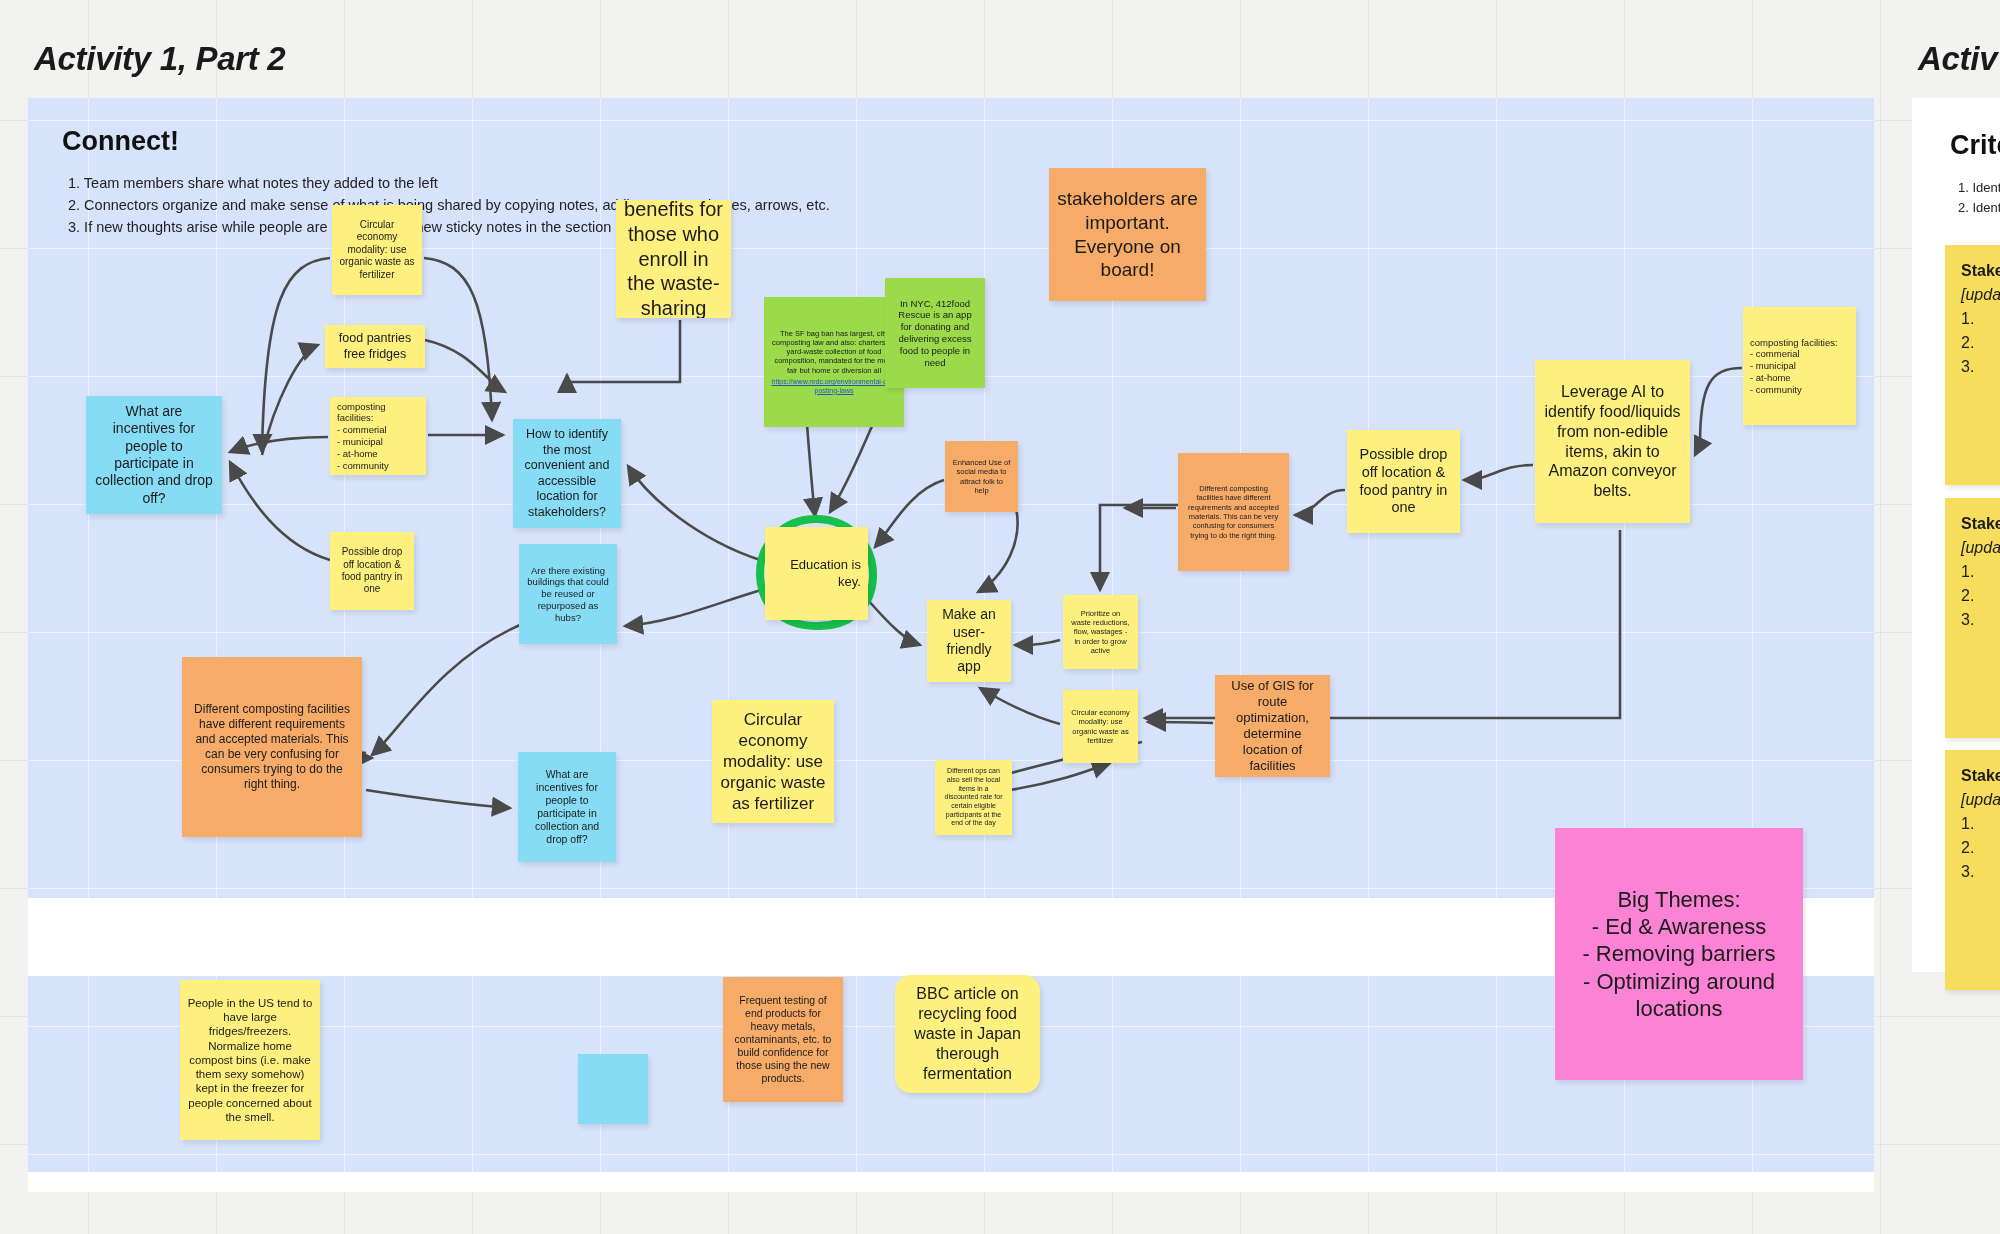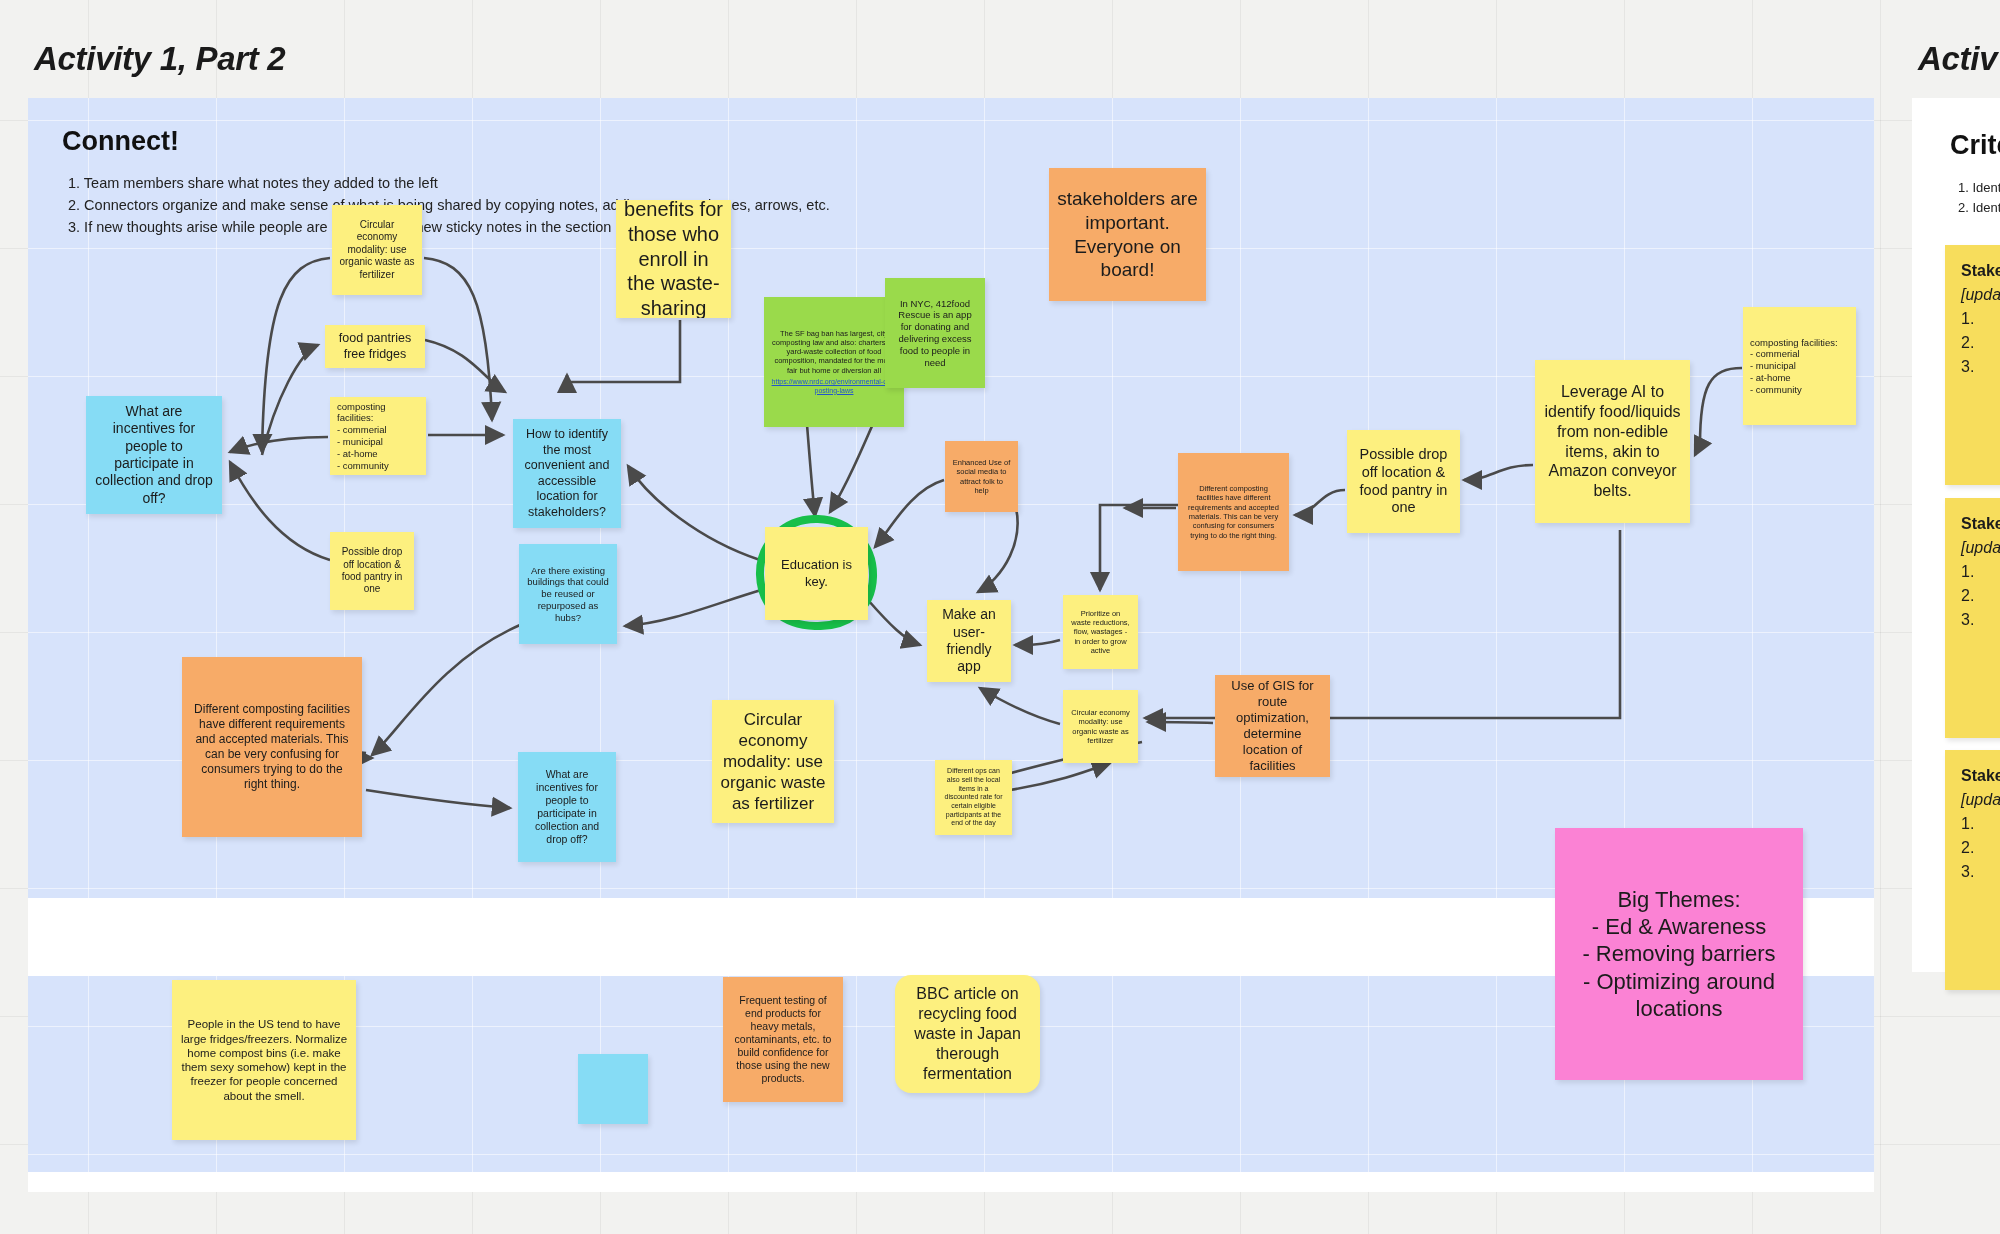--- a/index.html
+++ b/index.html
@@ -249,21 +249,21 @@
     <div class="note yellow left" style="left: 330px; top: 397px; width: 96px; height: 78px; font-size: 9.5px;"><div>composting facilities:
 - commerial
 - municipal
 - at-home
 - community</div></div>
     <div class="note blue" style="left: 513px; top: 384px; width: 108px; height: 109px; font-size: 12.5px; margin-top: 35px;"><div>How to identify the most convenient and accessible location for stakeholders?</div></div>
     <div class="note blue" style="left: 86px; top: 396px; width: 136px; height: 118px; font-size: 14px;"><div>What are incentives for people to participate in collection and drop off?</div></div>
     <div class="note yellow" style="left: 330px; top: 532px; width: 84px; height: 78px; font-size: 10px;"><div>Possible drop off location &amp; food pantry in one</div></div>
     <div class="note green" style="left: 764px; top: 297px; width: 140px; height: 130px; font-size: 7.5px; flex-direction: column;"><div>The SF bag ban has largest, city composting law and also: charters on yard-waste collection of food composition, mandated for the most fair but home or diversion all</div><a style="font-size: 7px; display: block; word-break: break-all; margin-top: 3px;">https://www.nrdc.org/environmental-composting-laws</a></div>
     <div class="note green" style="left: 885px; top: 278px; width: 100px; height: 110px; font-size: 9.5px; justify-content: flex-end;"><div>In NYC, 412food Rescue is an app for donating and delivering excess food to people in need</div></div>
-    <div class="note yellow" style="left: 765px; top: 527px; width: 103px; height: 93px; font-size: 13px;"><div>Education is key.</div></div>
+    <div class="note yellow" style="left: 765px; top: 527px; width: 103px; height: 93px; font-size: 13px; text-align: right;"><div>Education is key.</div></div>
     <div class="note orange" style="left: 945px; top: 441px; width: 73px; height: 71px; font-size: 7.5px;"><div>Enhanced Use of social media to attract folk to help</div></div>
     <div class="note orange" style="left: 1178px; top: 453px; width: 111px; height: 118px; font-size: 7.5px;"><div>Different composting facilities have different requirements and accepted materials. This can be very confusing for consumers trying to do the right thing.</div></div>
     <div class="note yellow" style="left: 1347px; top: 430px; width: 113px; height: 103px; font-size: 14.5px;"><div>Possible drop off location &amp; food pantry in one</div></div>
     <div class="note yellow" style="left: 1535px; top: 360px; width: 155px; height: 163px; font-size: 16px;"><div>Leverage AI to identify food/liquids from non-edible items, akin to Amazon conveyor belts.</div></div>
     <div class="note yellow left" style="left: 1743px; top: 307px; width: 113px; height: 118px; font-size: 9.5px;"><div>composting facilities:
 - commerial
 - municipal
 - at-home
 - community</div></div>
     <div class="note blue" style="left: 519px; top: 544px; width: 98px; height: 100px; font-size: 9.5px;"><div>Are there existing buildings that could be reused or repurposed as hubs?</div></div>
@@ -272,17 +272,17 @@
     <div class="note yellow" style="left: 1063px; top: 690px; width: 75px; height: 73px; font-size: 7.5px;"><div>Circular economy modality: use organic waste as fertilizer</div></div>
     <div class="note orange" style="left: 182px; top: 657px; width: 180px; height: 180px; font-size: 12px;"><div>Different composting facilities have different requirements and accepted materials. This can be very confusing for consumers trying to do the right thing.</div></div>
     <div class="note blue" style="left: 518px; top: 752px; width: 98px; height: 110px; font-size: 10.5px;"><div>What are incentives for people to participate in collection and drop off?</div></div>
     <div class="note yellow" style="left: 712px; top: 700px; width: 122px; height: 123px; font-size: 17px;"><div>Circular economy modality: use organic waste as fertilizer</div></div>
     <div class="note yellow" style="left: 935px; top: 760px; width: 77px; height: 75px; font-size: 7px;"><div>Different ops can also sell the local items in a discounted rate for certain eligible participants at the end of the day</div></div>
     <div class="note orange" style="left: 1215px; top: 675px; width: 115px; height: 102px; font-size: 13px;"><div>Use of GIS for route optimization, determine location of facilities</div></div>
     <div class="note pink" style="left: 1555px; top: 828px; width: 248px; height: 252px; font-size: 22px;"><div>Big Themes:
 - Ed &amp; Awareness
 - Removing barriers
 - Optimizing around locations</div></div>
-    <div class="note yellow" style="left: 172px; top: 980px; width: 184px; height: 160px; font-size: 11.5px;"><div>People in the US tend to have large fridges/freezers. Normalize home compost bins (i.e. make them sexy somehow) kept in the freezer for people concerned about the smell.</div></div>
+    <div class="note yellow" style="left: 180px; top: 980px; width: 140px; height: 160px; font-size: 11.5px;"><div>People in the US tend to have large fridges/freezers. Normalize home compost bins (i.e. make them sexy somehow) kept in the freezer for people concerned about the smell.</div></div>
     <div class="note blue" style="left: 578px; top: 1054px; width: 70px; height: 70px; font-size: 10px;"><div></div></div>
     <div class="note orange" style="left: 723px; top: 977px; width: 120px; height: 125px; font-size: 10.5px;"><div>Frequent testing of end products for heavy metals, contaminants, etc. to build confidence for those using the new products.</div></div>
     <div class="note yellow" style="left: 895px; top: 975px; width: 145px; height: 118px; font-size: 16px; border-radius: 16px;"><div>BBC article on recycling food waste in Japan therough fermentation</div></div>
   </div>
 
 </body></html>

